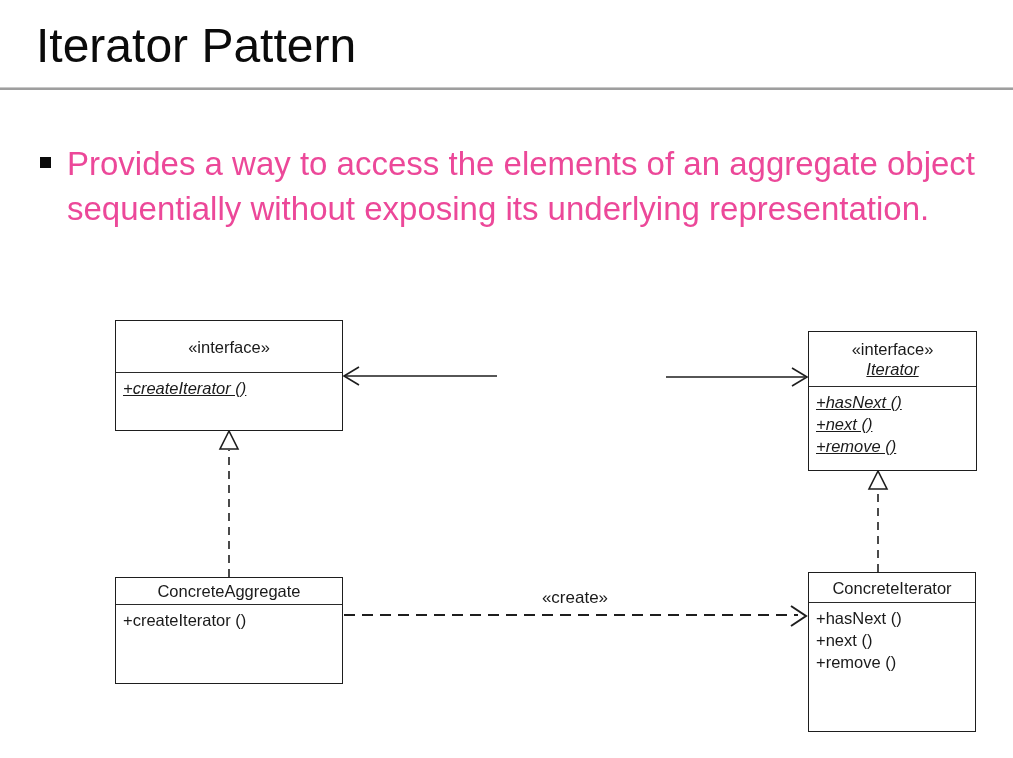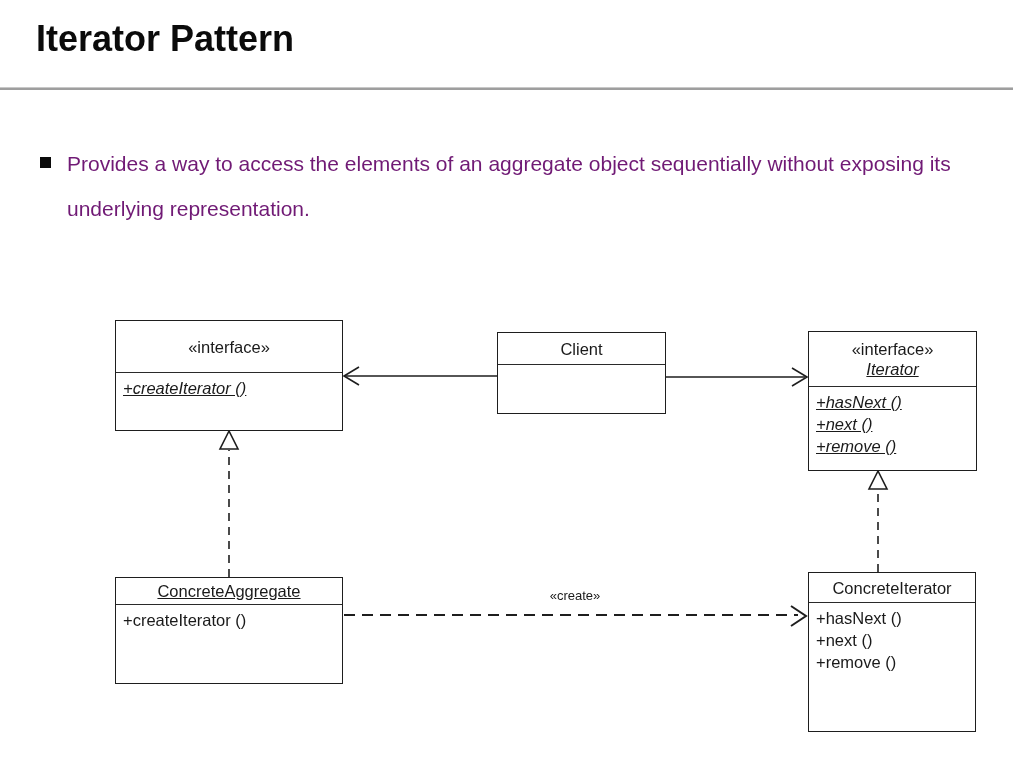--- a/index.html
+++ b/index.html
@@ -12,22 +12,22 @@
     font-family: "Liberation Sans", sans-serif;
     color: #111111;
     overflow: hidden;
   }
 
   
   .slide-title {
     position: absolute;
     left: 36px;
     top: 18px;
-    font-size: 36px;
-    font-weight: bold;
+    font-size: 48px;
+    font-weight: normal;
     color: #0b0b0b;
     letter-spacing: 0px;
     white-space: nowrap;
   }
   .title-rule {
     position: absolute;
     left: 0;
     top: 87px;
     width: 1013px;
     height: 3px;
@@ -46,23 +46,23 @@
     position: absolute;
     left: 0;
     top: 16px;
     width: 11px;
     height: 11px;
     background: #0b0b0b;
   }
   .bullet-text {
     margin-left: 27px;
     width: 915px;
-    font-size: 21px;
+    font-size: 33px;
     line-height: 45px;
-    color: #701a75;
+    color: #ec4899;
   }
 
   
   .uml-box {
     position: absolute;
     background: #ffffff;
     border: 1.5px solid #1e1e1e;
   }
   .uml-head {
     border-bottom: 1.5px solid #2a2a2a;
@@ -83,39 +83,39 @@
   }
   .italic { font-style: italic; text-decoration: underline; }
 
   .box-aggregate          { left: 115px; top: 320px; width: 228px; height: 111px; }
   .box-aggregate .uml-head{ height: 52px; }
   .box-client             { left: 497px; top: 332px; width: 169px; height: 82px; }
   .box-client .uml-head   { height: 32px; }
   .box-iterator           { left: 808px; top: 331px; width: 169px; height: 140px; }
   .box-iterator .uml-head { height: 55px; }
   .box-concrete-aggregate           { left: 115px; top: 577px; width: 228px; height: 107px; }
-  .box-concrete-aggregate .uml-head { height: 27px; text-decoration: underline; }
+  .box-concrete-aggregate .uml-head { height: 27px; }
   .box-concrete-iterator            { left: 808px; top: 572px; width: 168px; height: 160px; }
   .box-concrete-iterator .uml-head  { height: 30px; }
 
   
   .connector-layer {
     position: absolute;
     left: 0; top: 0;
     width: 1013px;
     height: 758px;
     pointer-events: none;
   }
   .create-label {
     position: absolute;
     left: 500px;
     top: 588px;
     width: 150px;
     text-align: center;
-    font-size: 13px;
+    font-size: 17px;
     color: #1a1a1a;
   }
 </style>
 </head>
 <body>
 
 <div class="slide">
 
   <div class="slide-title">Iterator Pattern</div>
   <div class="title-rule"></div>
@@ -159,26 +159,20 @@
 
   <div class="uml-box box-aggregate">
     <div class="uml-head">
       <div>«interface»</div>
     </div>
     <div class="uml-body italic">
       <div>+createIterator ()</div>
     </div>
   </div>
 
-  <div class="uml-box box-client">
-    <div class="uml-head">
-      <div>Client</div>
-    </div>
-    <div class="uml-body"></div>
-  </div>
 
   <div class="uml-box box-iterator">
     <div class="uml-head">
       <div>«interface»</div>
       <div class="italic">Iterator</div>
     </div>
     <div class="uml-body italic">
       <div>+hasNext ()</div>
       <div>+next ()</div>
       <div>+remove ()</div>

